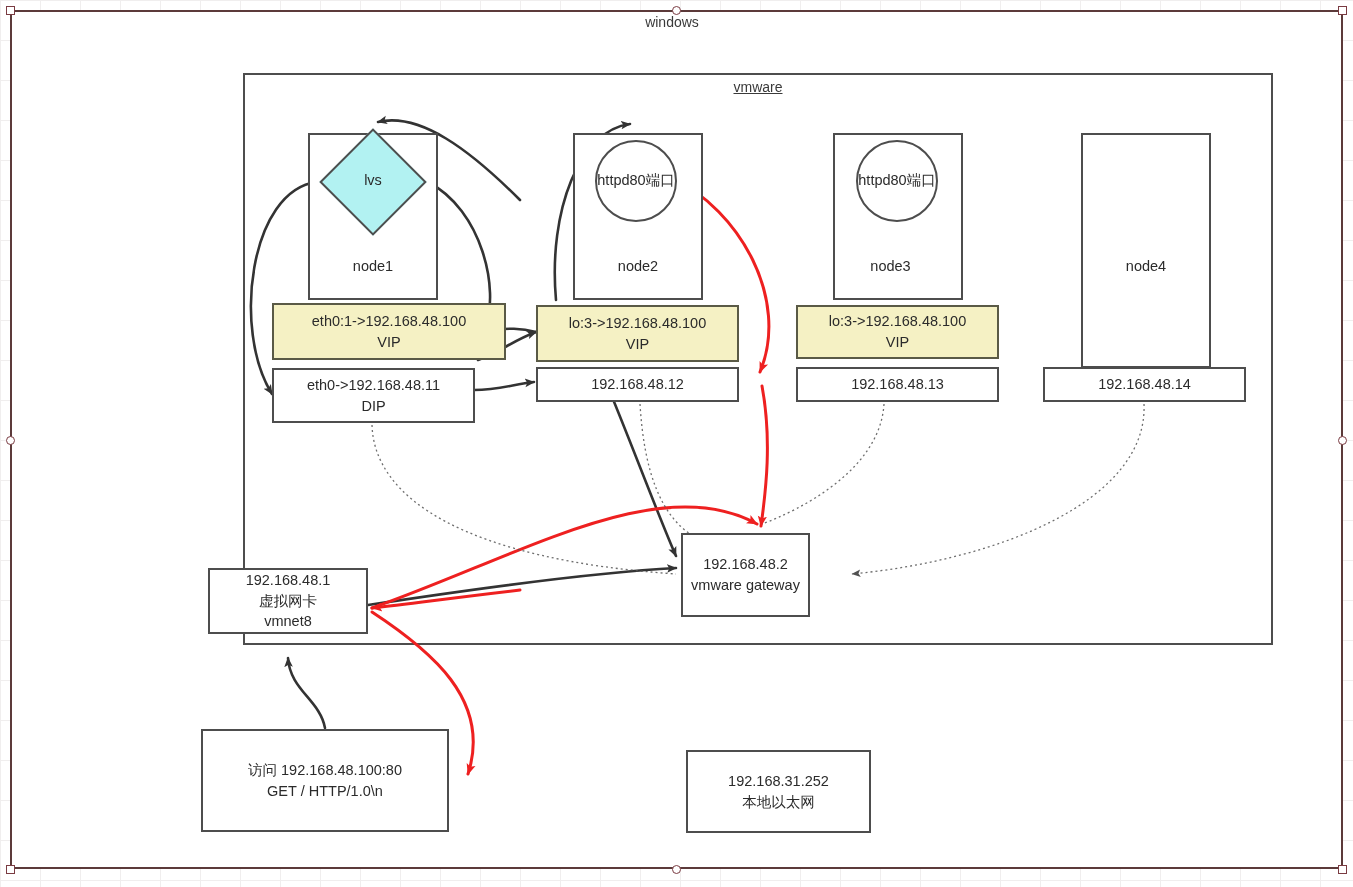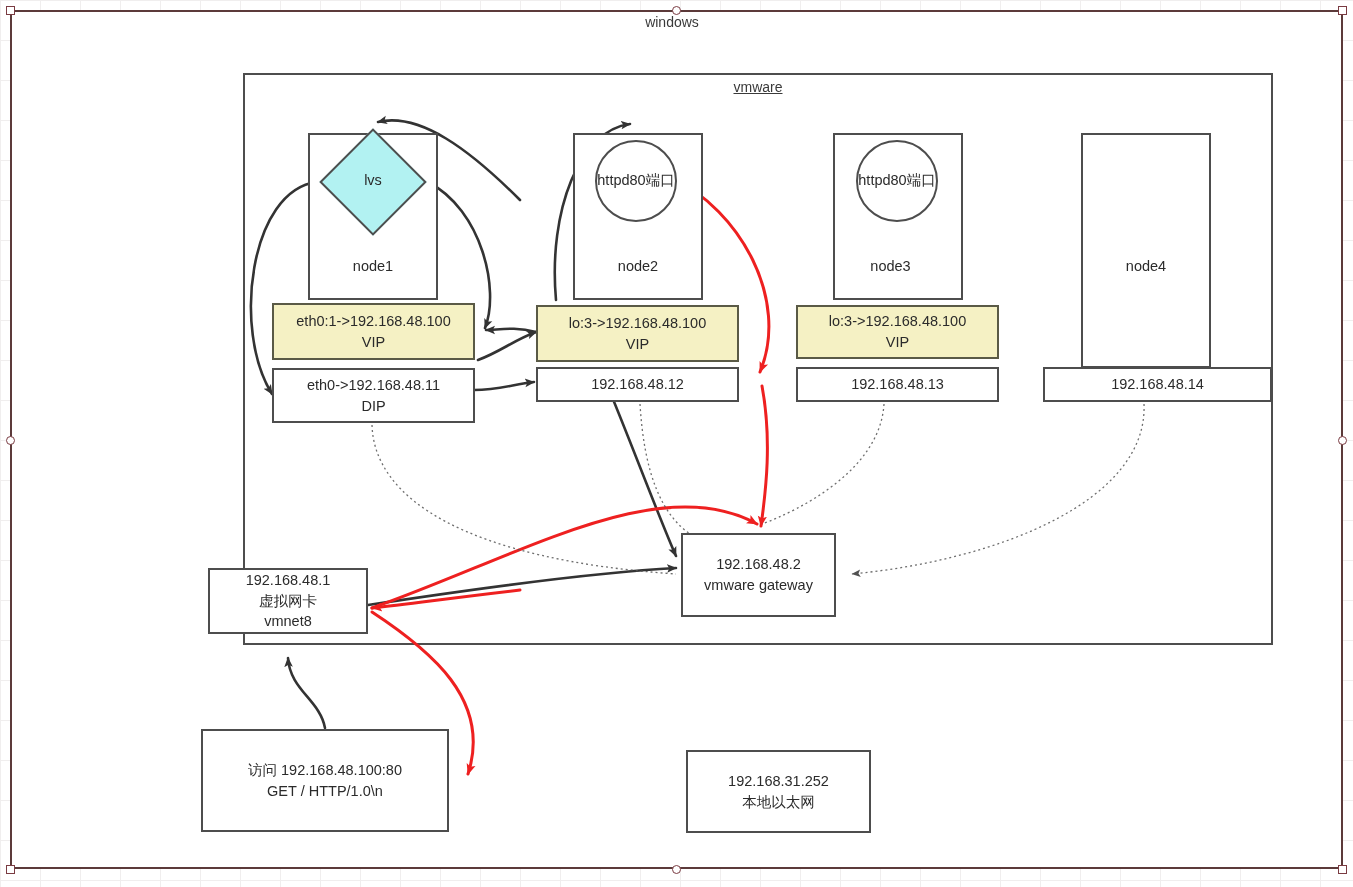--- a/index.html
+++ b/index.html
@@ -196,21 +196,21 @@
       <path d="M 884,404 C 880,470 800,510 762,524"></path>
       <path d="M 1144,404 C 1148,500 1000,560 852,574" marker-end="url(#ah-dot)"></path>
     </g>
   </svg>
 
   <div class="node-body" style="left:308px; top:133px; width:130px; height:167px;"></div>
   <div class="diamond" style="left:335px; top:144px; width:76px; height:76px;"></div>
   <div class="diamond-label" style="left:335px; top:172px; width:76px;">lvs</div>
   <div class="node-title" style="left:308px; top:258px; width:130px;">node1</div>
 
-  <div class="box vip" style="left:272px; top:303px; width:203px; height:57px;">
+  <div class="box vip" style="left:272px; top:303px; width:234px; height:57px;">
     <div>
       <span class="lbl-line">eth0:1-&gt;192.168.48.100</span>
       <span class="lbl-line">VIP</span>
     </div>
   </div>
   <div class="box" style="left:272px; top:368px; width:203px; height:55px;">
     <div>
       <span class="lbl-line">eth0-&gt;192.168.48.11</span>
       <span class="lbl-line">DIP</span>
     </div>
@@ -245,33 +245,33 @@
       <span class="lbl-line">lo:3-&gt;192.168.48.100</span>
       <span class="lbl-line">VIP</span>
     </div>
   </div>
   <div class="box" style="left:796px; top:367px; width:203px; height:35px;">
     <span>192.168.48.13</span>
   </div>
 
   <div class="node-body" style="left:1081px; top:133px; width:130px; height:235px;"></div>
   <div class="node-title" style="left:1081px; top:258px; width:130px;">node4</div>
-  <div class="box" style="left:1043px; top:367px; width:229px; height:35px;">
+  <div class="box" style="left:1043px; top:367px; width:203px; height:35px;">
     <span>192.168.48.14</span>
   </div>
 
   <div class="box" style="left:208px; top:568px; width:160px; height:66px;">
     <div>
       <span class="lbl-line">192.168.48.1</span>
       <span class="lbl-line">虚拟网卡</span>
       <span class="lbl-line">vmnet8</span>
     </div>
   </div>
 
-  <div class="box" style="left:681px; top:533px; width:155px; height:84px;">
+  <div class="box" style="left:681px; top:533px; width:129px; height:84px;">
     <div>
       <span class="lbl-line">192.168.48.2</span>
       <span class="lbl-line">vmware gateway</span>
     </div>
   </div>
 
   <div class="box" style="left:201px; top:729px; width:248px; height:103px;">
     <div>
       <span class="lbl-line">访问 192.168.48.100:80</span>
       <span class="lbl-line">GET / HTTP/1.0\n</span>

